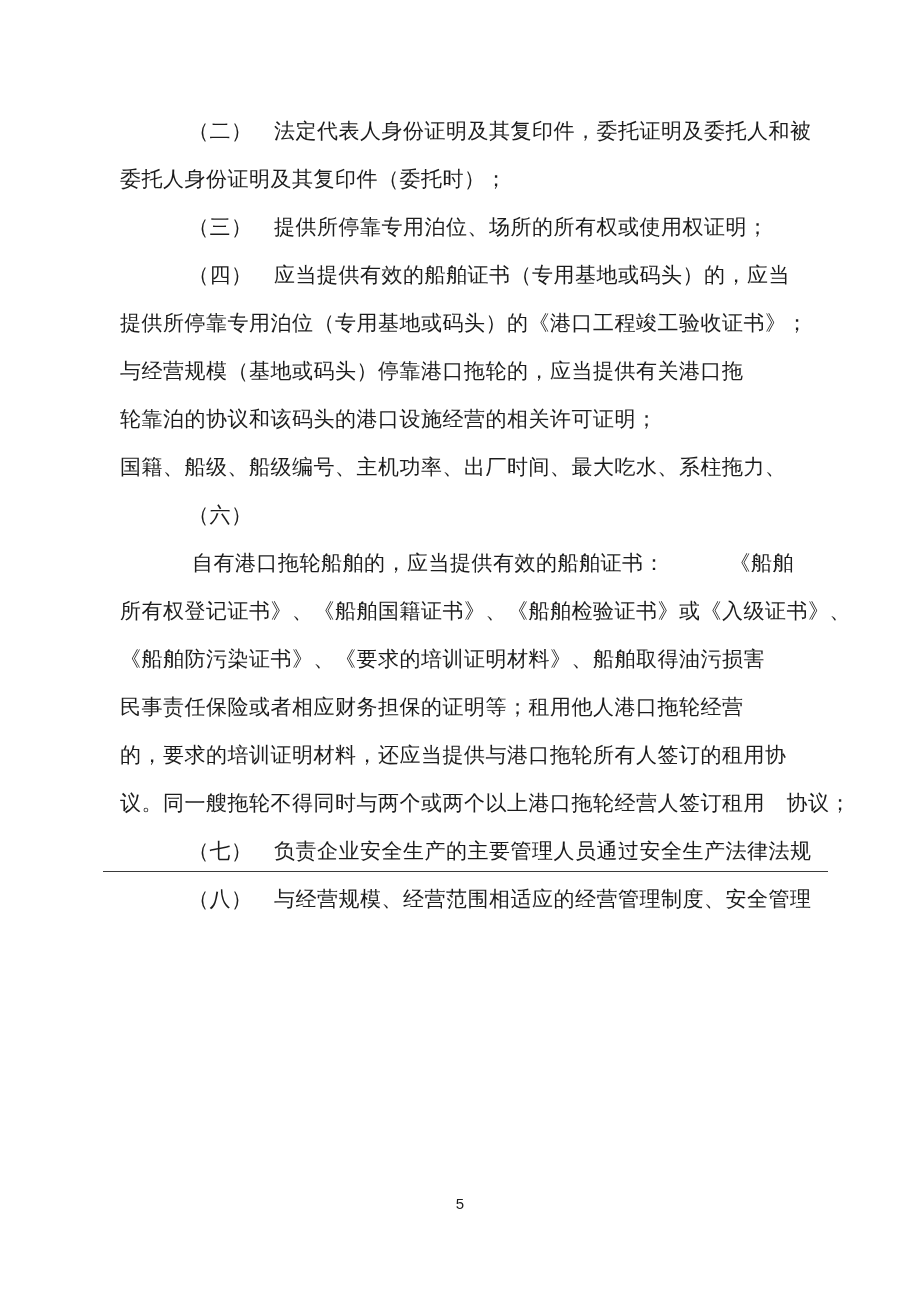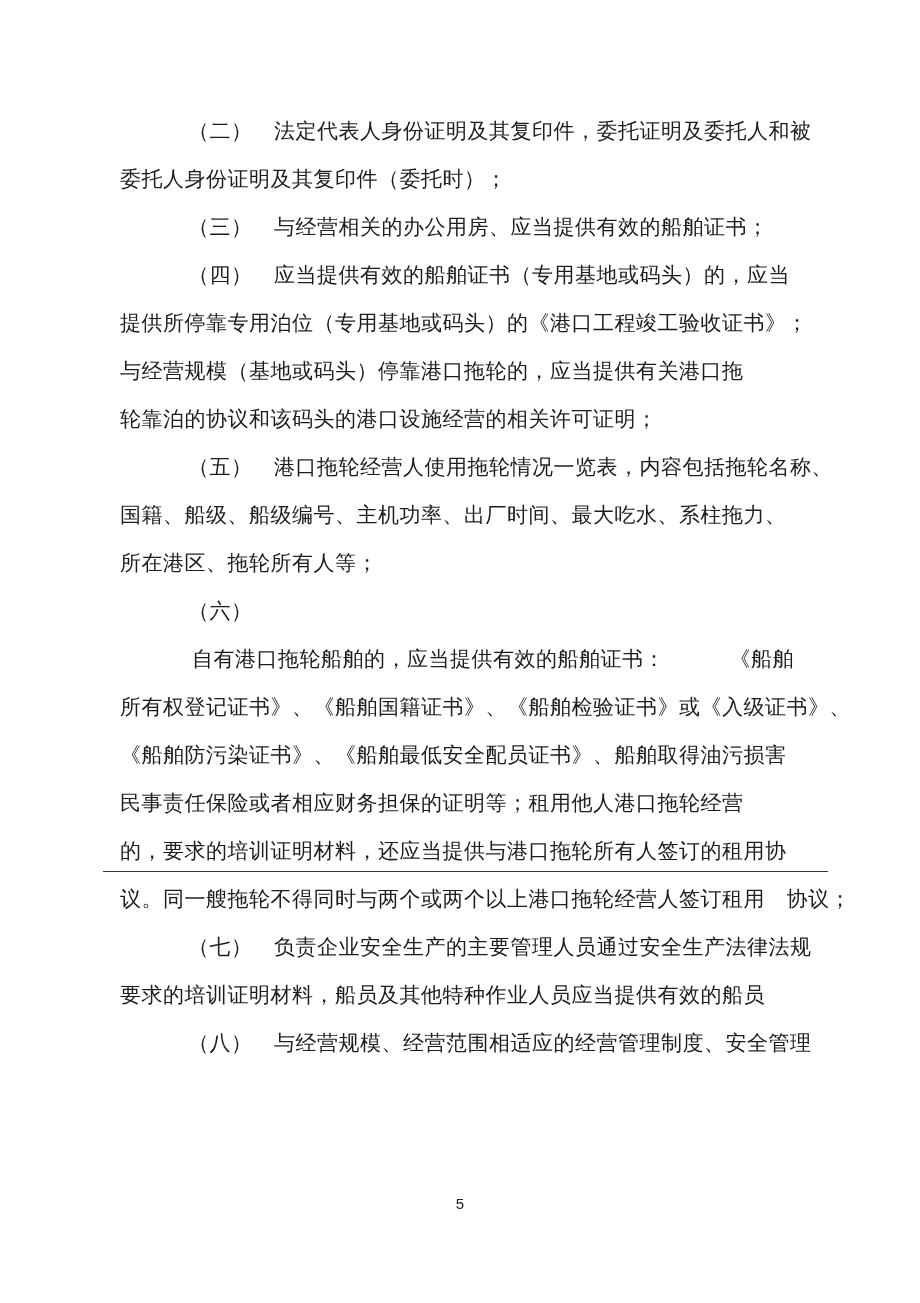--- a/index.html
+++ b/index.html
@@ -55,34 +55,31 @@
     color: #1c1c1c;
   }
 </style>
 </head>
 <body>
 
 <div class="page">
   <div class="doc-body">
       <div class="line item">（二）　法定代表人身份证明及其复印件，委托证明及委托人和被</div>
       <div class="line body">委托人身份证明及其复印件（委托时）；</div>
-      <div class="line item">（三）　与经营相关的办公用房、应当提供有效的船舶证书；</div>
+      <div class="line item">（三）　提供所停靠专用泊位、场所的所有权或使用权证明；</div>
       <div class="line item">（四）　应当提供有效的船舶证书（专用基地或码头）的，应当</div>
       <div class="line body">提供所停靠专用泊位（专用基地或码头）的《港口工程竣工验收证书》；</div>
       <div class="line body">与经营规模（基地或码头）停靠港口拖轮的，应当提供有关港口拖</div>
       <div class="line body">轮靠泊的协议和该码头的港口设施经营的相关许可证明；</div>
-      <div class="line item">（五）　港口拖轮经营人使用拖轮情况一览表，内容包括拖轮名称、</div>
       <div class="line body">国籍、船级、船级编号、主机功率、出厂时间、最大吃水、系柱拖力、</div>
-      <div class="line body">所在港区、拖轮所有人等；</div>
       <div class="line item">（六）</div>
       <div class="line sub">自有港口拖轮船舶的，应当提供有效的船舶证书：　　　《船舶</div>
       <div class="line body">所有权登记证书》、《船舶国籍证书》、《船舶检验证书》或《入级证书》、</div>
-      <div class="line body">《船舶防污染证书》、《船舶最低安全配员证书》、船舶取得油污损害</div>
+      <div class="line body">《船舶防污染证书》、《要求的培训证明材料》、船舶取得油污损害</div>
       <div class="line body">民事责任保险或者相应财务担保的证明等；租用他人港口拖轮经营</div>
       <div class="line body">的，要求的培训证明材料，还应当提供与港口拖轮所有人签订的租用协</div>
       <div class="line body">议。同一艘拖轮不得同时与两个或两个以上港口拖轮经营人签订租用　协议；</div>
       <div class="line item">（七）　负责企业安全生产的主要管理人员通过安全生产法律法规</div>
-      <div class="line body">要求的培训证明材料，船员及其他特种作业人员应当提供有效的船员</div>
       <div class="line item">（八）　与经营规模、经营范围相适应的经营管理制度、安全管理</div>
     </div>
   <div class="divider"></div>
   <div class="page-number">5</div>
 </div>
 
 </body></html>

